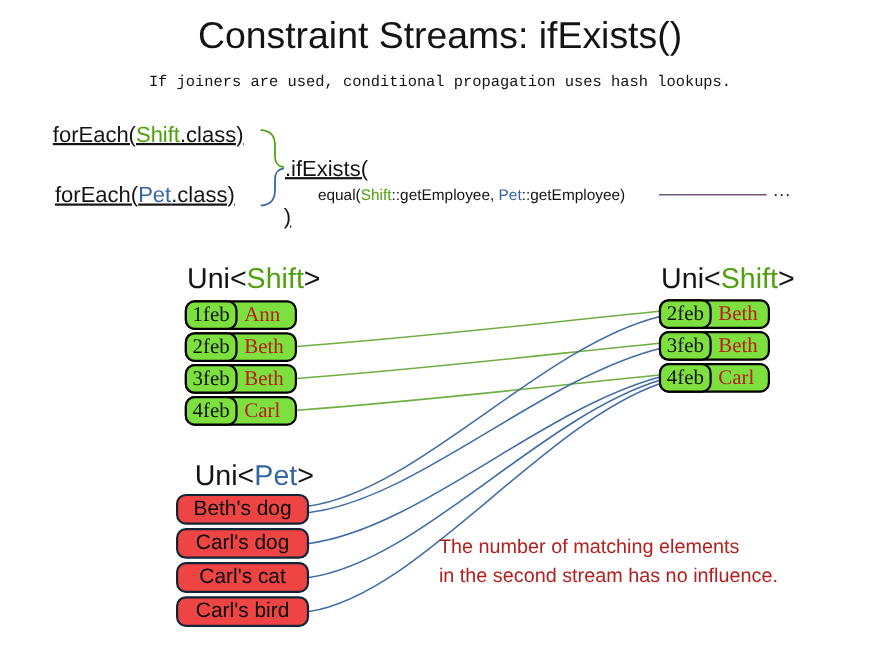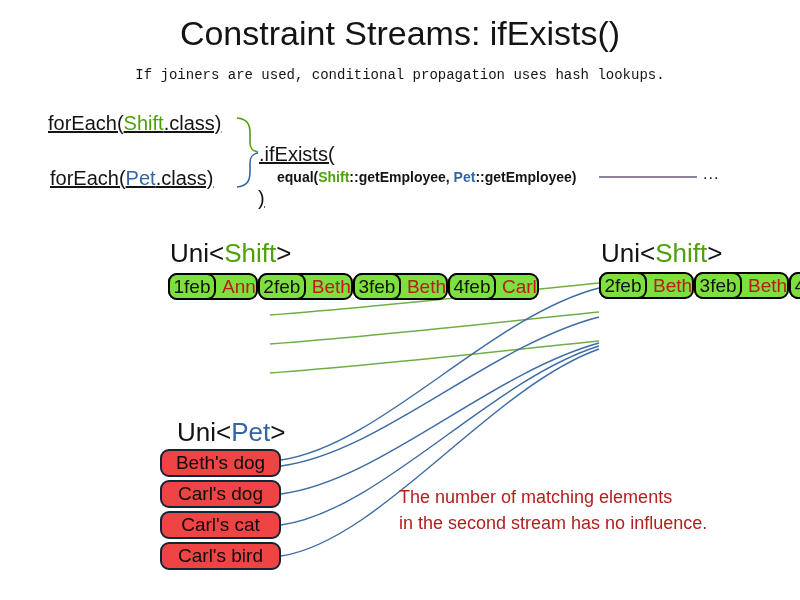--- a/index.html
+++ b/index.html
@@ -13,21 +13,21 @@
             font-size:14px;color:#141414;font-family:Liberation Mono, monospace;}
 
   .code{position:absolute;font-size:20px;white-space:pre;color:#141414;text-decoration:underline;}
   .code-small{position:absolute;font-size:14px;white-space:pre;color:#141414;}
   .green-t{color:#4ea10b;}
   .blue-t{color:#3465a4;}
   .ellipsis{position:absolute;font-size:16px;color:#141414;letter-spacing:1px;}
 
   .uni-label{position:absolute;font-size:26px;color:#141414;}
 
-  .shift-table{position:absolute;display:flex;flex-direction:row;}
+  .shift-table{position:absolute;display:flex;flex-direction:column;font-family:Liberation Serif, serif;}
   .srow{display:flex;align-items:center;height:27px;margin-bottom:2px;box-sizing:border-box;
         background:#7de03e;border:2px solid #000;border-radius:9px;}
   .srow .date{display:flex;align-items:center;justify-content:center;height:27px;min-width:48px;
         margin:-2px 0 -2px -2px;box-sizing:border-box;background:#7de03e;border:2px solid #000;
         border-radius:9px;font-size:19px;color:#111;}
   .srow .emp{flex:1;padding-left:6px;font-size:19px;color:#b91c1c;}
 
   .pet-table{position:absolute;left:160px;top:449px;width:121px;display:flex;flex-direction:column;}
   .prow{display:flex;align-items:center;justify-content:center;height:28px;margin-bottom:3px;
         box-sizing:border-box;background:#ef4444;border:2px solid #122436;border-radius:9px;
@@ -64,21 +64,21 @@
 
   <h1 class="title">Constraint Streams: ifExists()</h1>
   <div class="subtitle">If joiners are used, conditional propagation uses hash lookups.</div>
 
   <div class="code" style="left:48px;top:112px;"><span>forEach(</span><span class="green-t">Shift</span><span>.class)</span></div>
 
   <div class="code" style="left:50px;top:167px;"><span>forEach(</span><span class="blue-t">Pet</span><span>.class)</span></div>
 
   <div class="code" style="left:259px;top:143px;text-align:right;">.ifExists(</div>
 
-  <div class="code-small" style="left:277px;top:169px;font-weight:bold;"><span>equal(</span><span class="green-t">Shift</span><span>::getEmployee, </span><span class="blue-t">Pet</span><span>::getEmployee)</span></div>
+  <div class="code-small" style="left:289px;top:169px;"><span>equal(</span><span class="green-t">Shift</span><span>::getEmployee, </span><span class="blue-t">Pet</span><span>::getEmployee)</span></div>
 
   <div class="code" style="left:258px;top:187px;">)</div>
 
   <div class="ellipsis" style="left:703px;top:165px;">...</div>
 
   <div class="uni-label" style="left:170px;top:238px;"><span>Uni&lt;</span><span class="green-t">Shift</span><span>&gt;</span></div>
 
   <div class="shift-table" style="left:168px;top:273px;width:102px;">
     <div class="srow">
       <span class="date">1feb</span>

